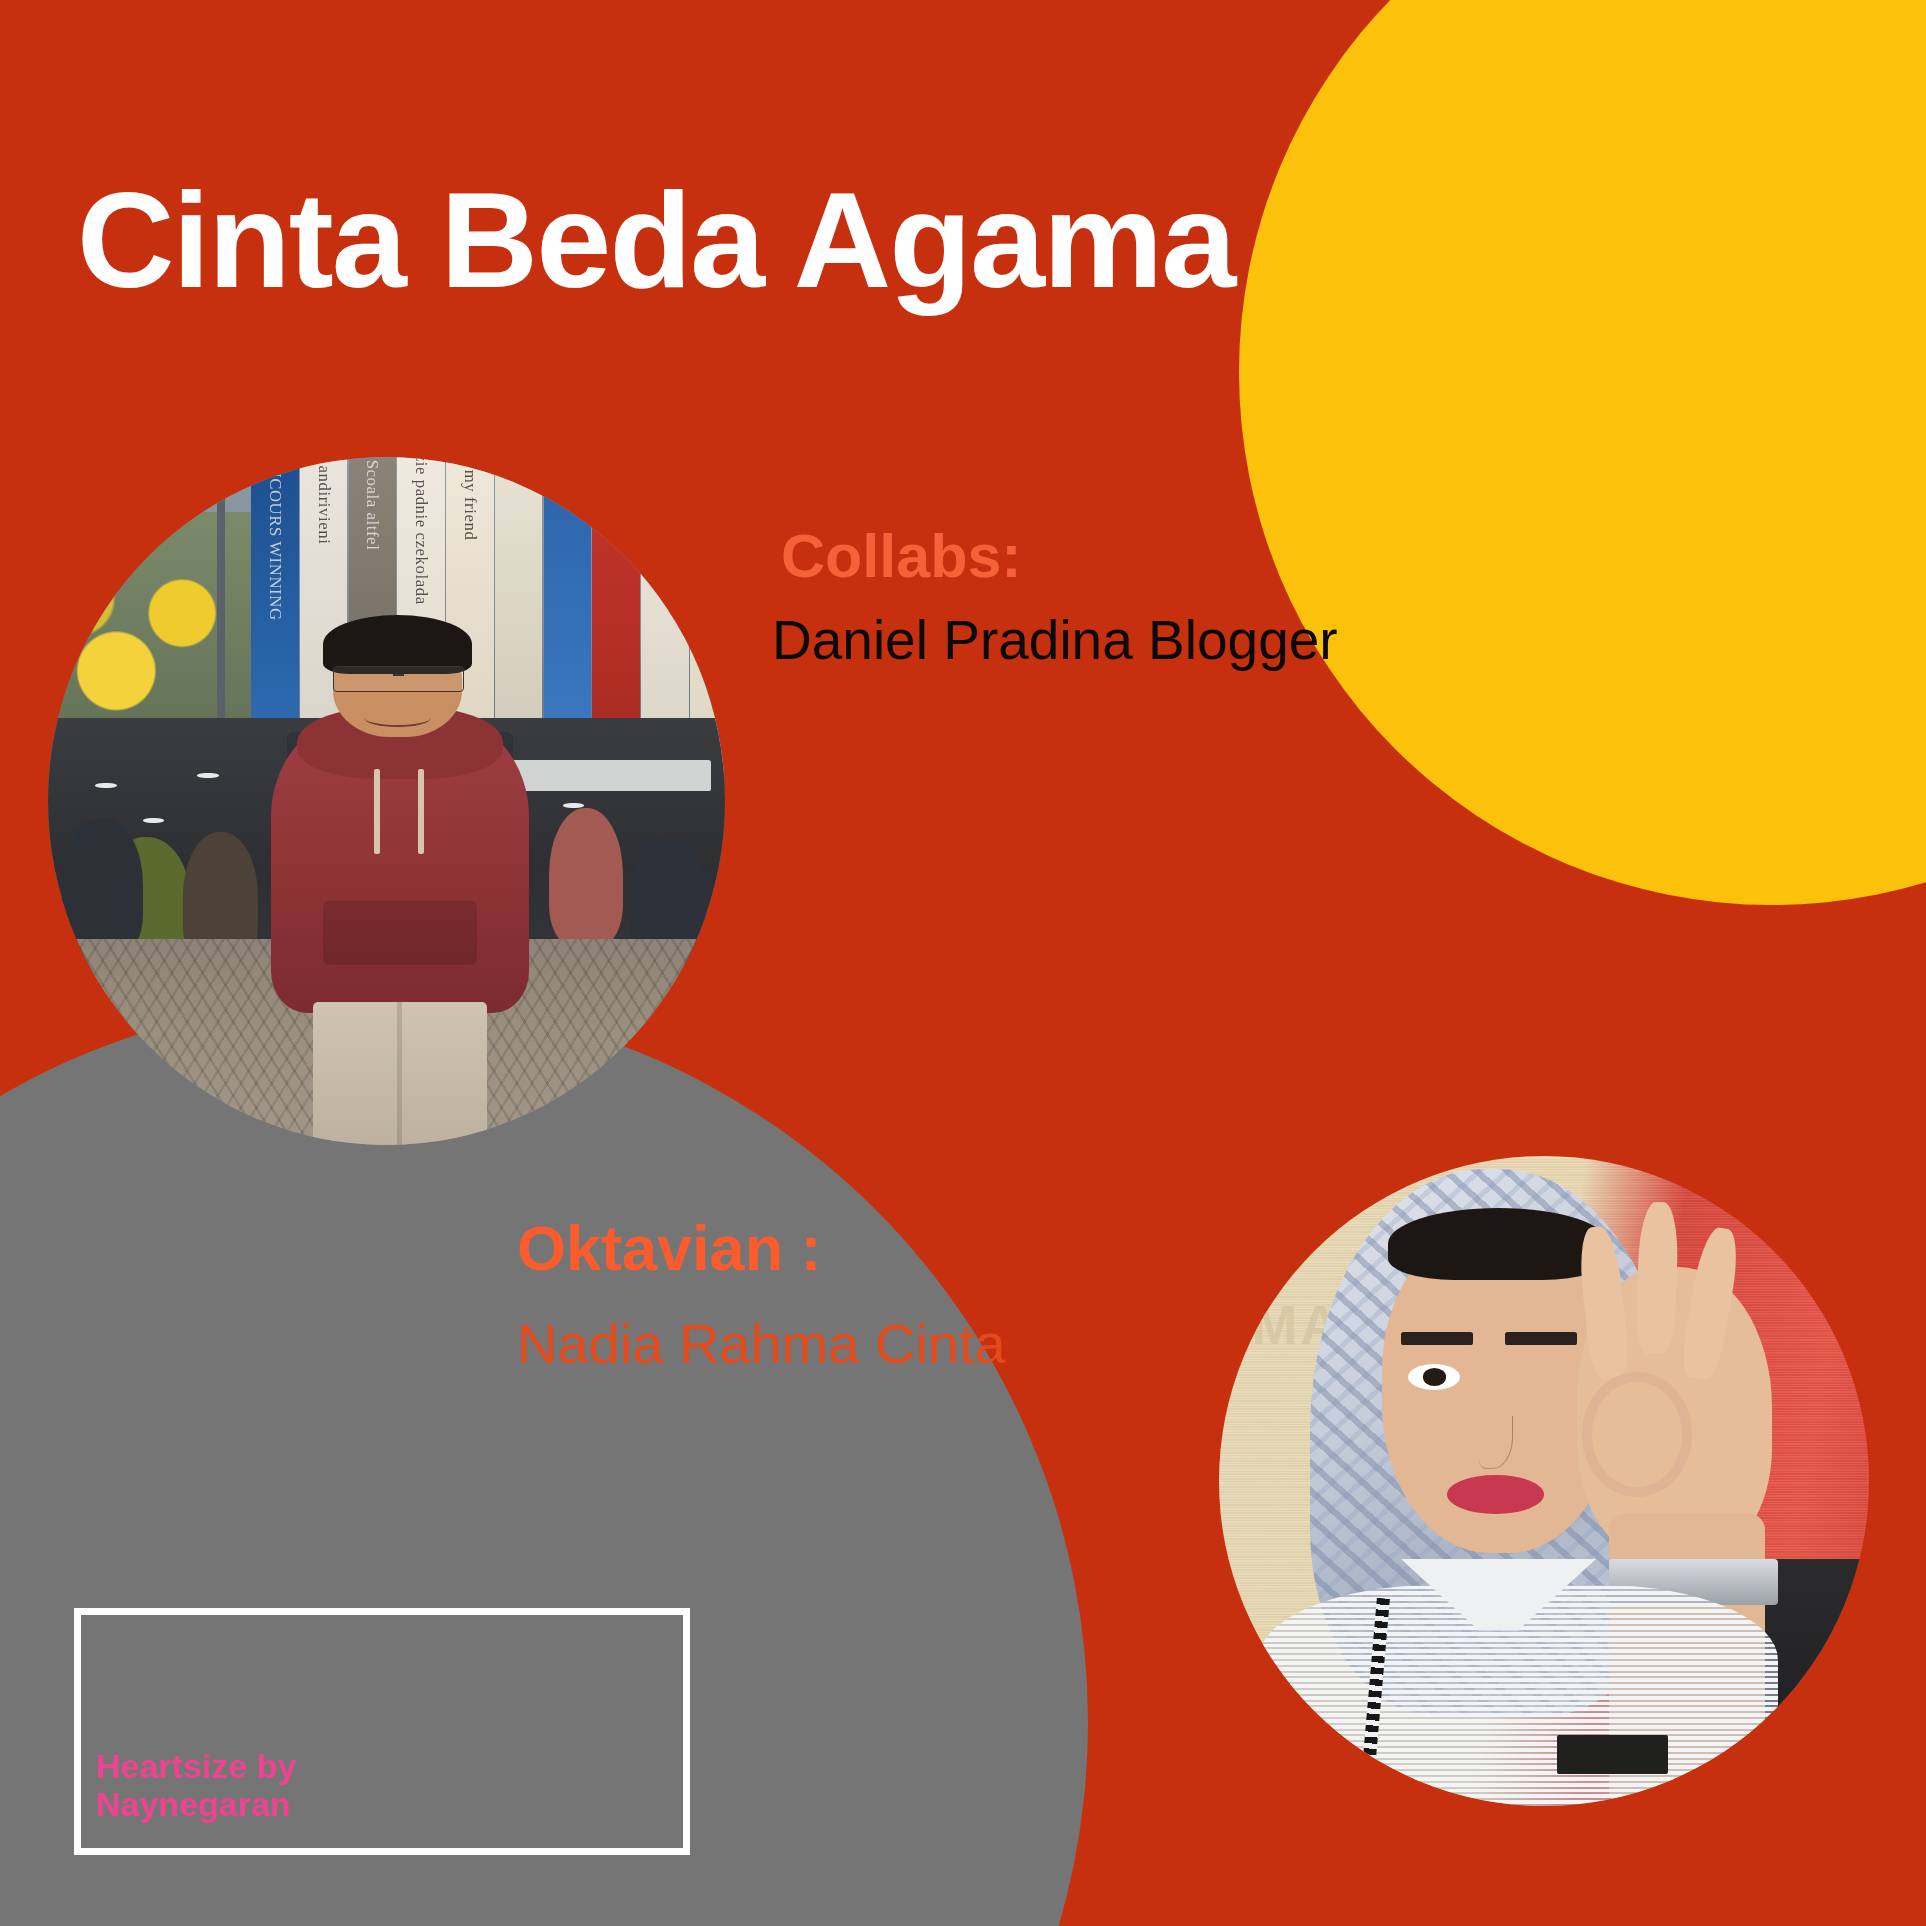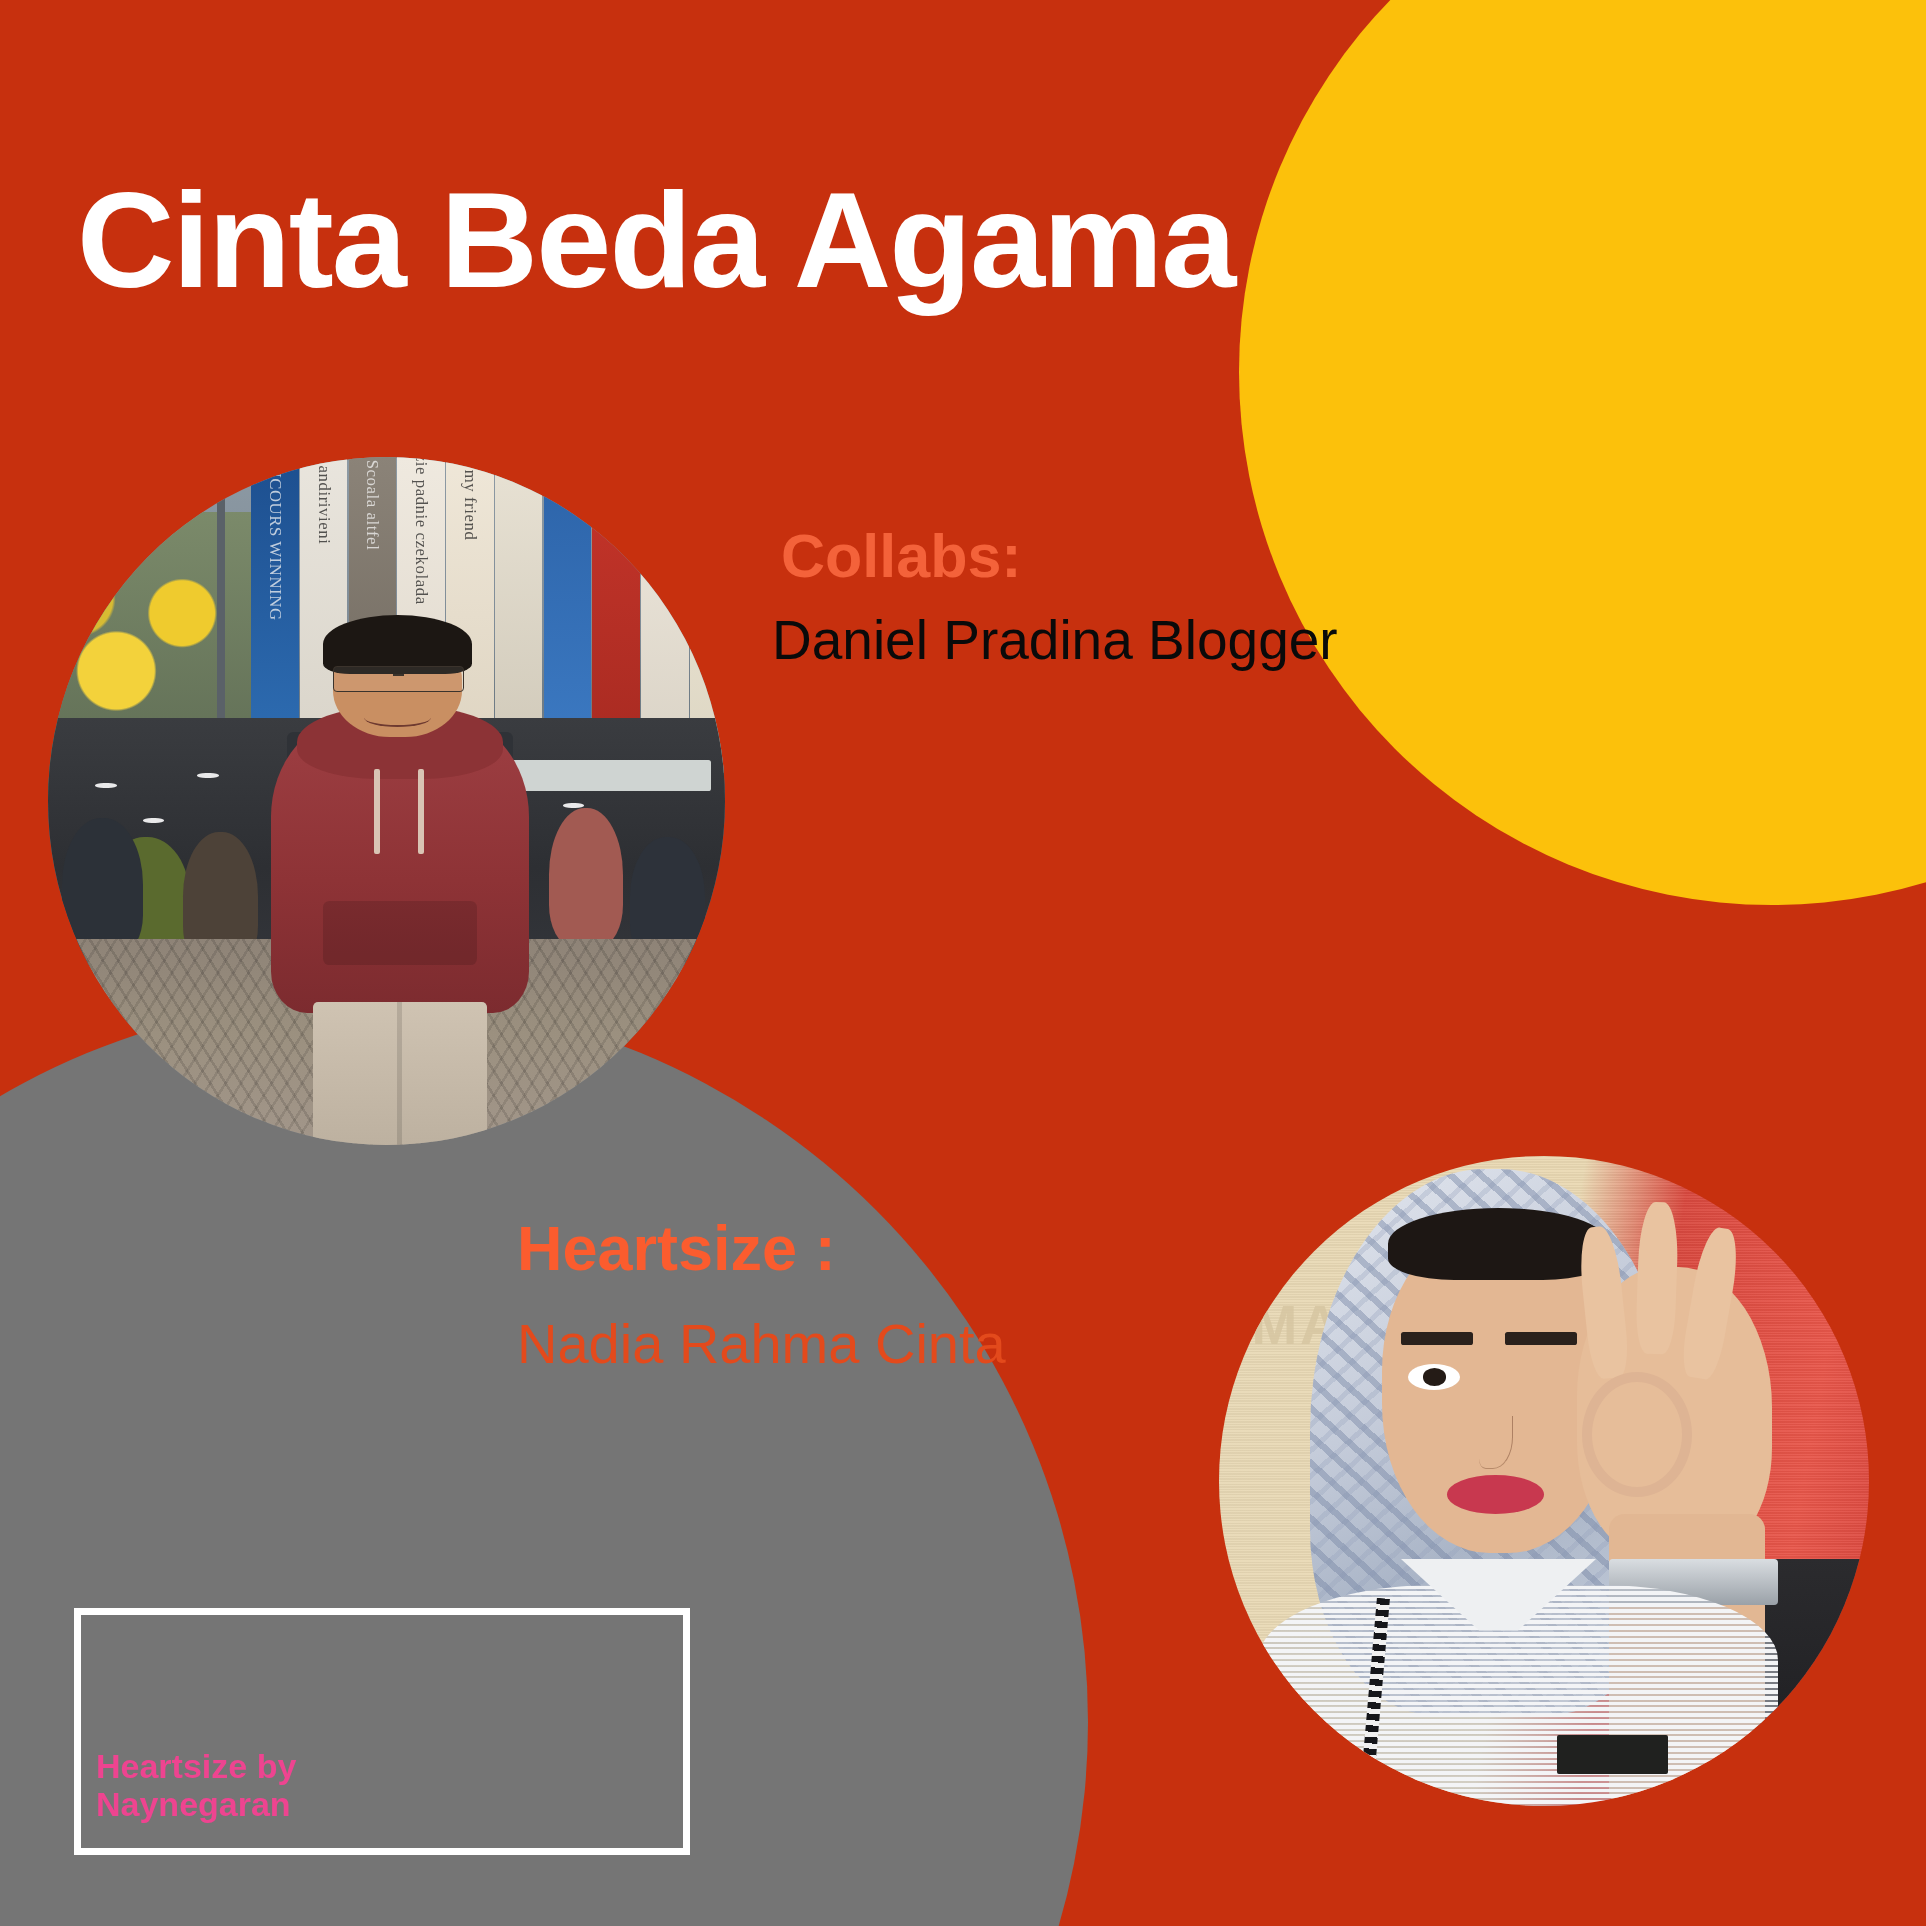--- a/index.html
+++ b/index.html
@@ -458,21 +458,21 @@
     <div class="pr-collar"></div>
     <div class="pr-lanyard"></div>
     <div class="pr-badge"></div>
   </div>
 
   <h1 class="title">Cinta Beda Agama</h1>
 
   <div class="collabs-label">Collabs:</div>
   <div class="collabs-name">Daniel Pradina Blogger</div>
 
-  <div class="presenter-label">Heartsize :</div>
+  <div class="presenter-label">Oktavian :</div>
   <div class="presenter-name">Nadia Rahma Cinta</div>
 
   <div class="brand-box"></div>
   <div class="brand-text">Heartsize by
 Naynegaran</div>
 
 </div>
 
 
 </body></html>

